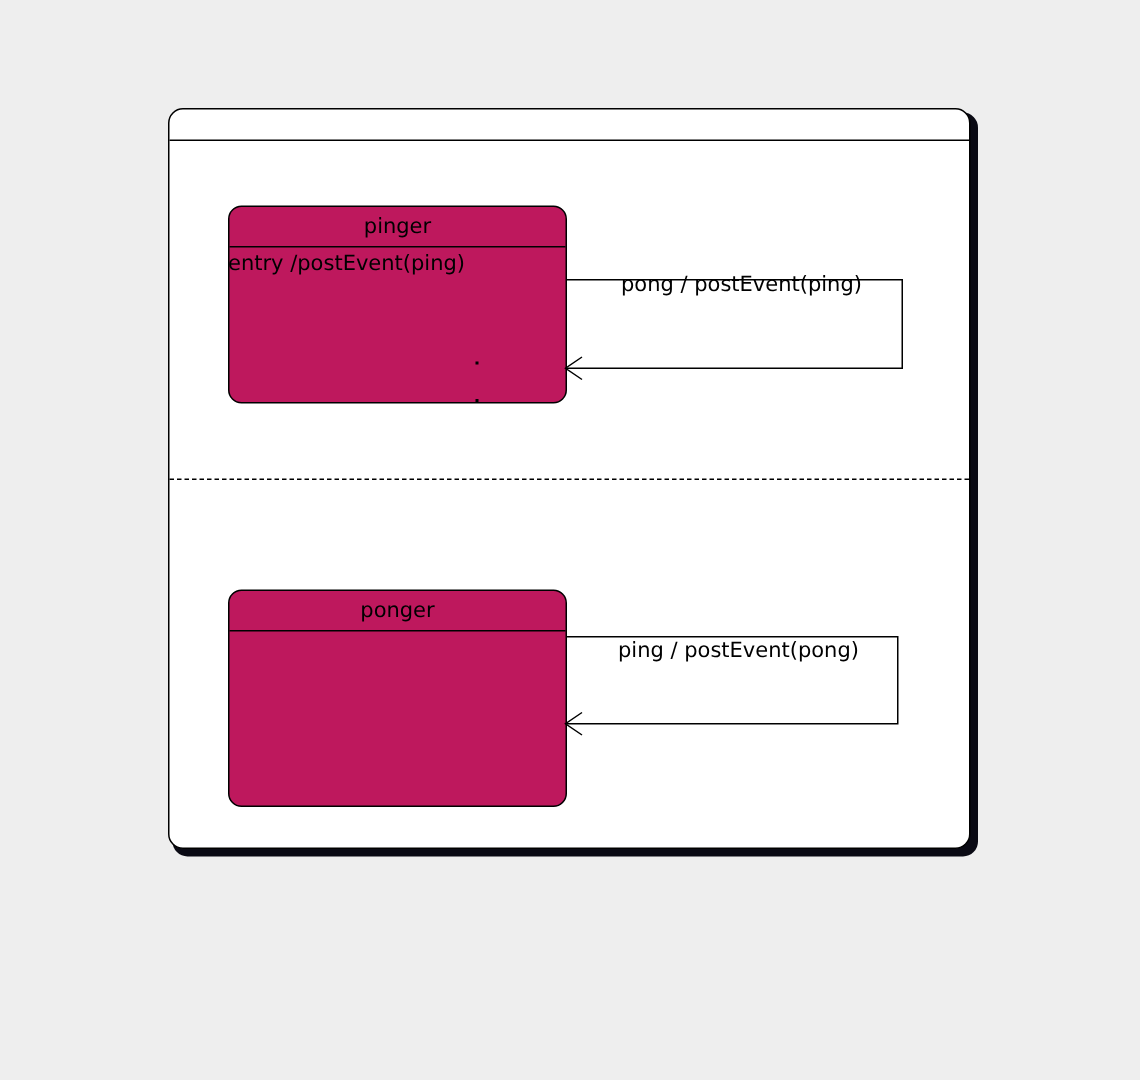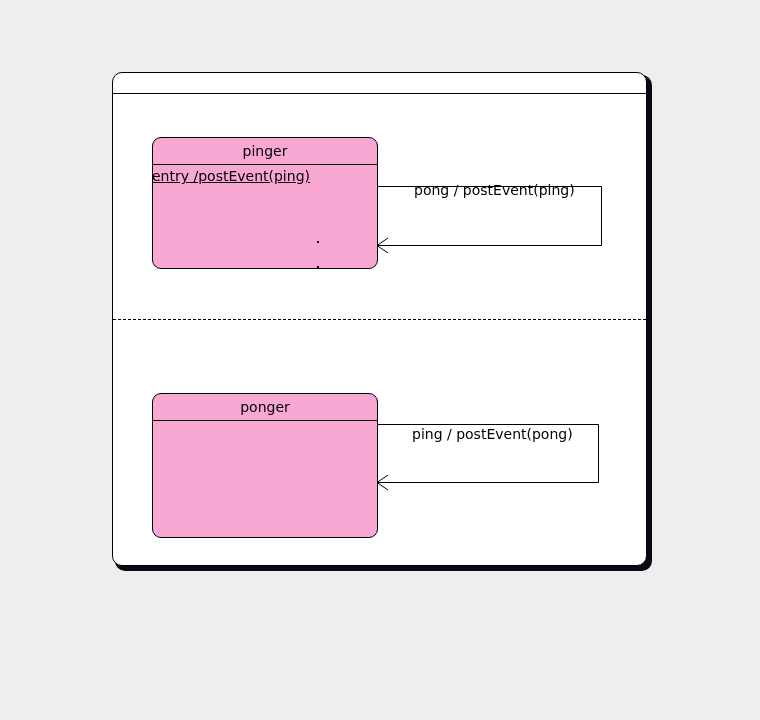--- a/index.html
+++ b/index.html
@@ -67,40 +67,39 @@
     left: 113px;
     top: 319px;
     width: 533px;
     height: 0;
     border-top: 1px dashed #000000;
   }
 
   
   .state {
     position: absolute;
-    background: #f9a8d4;
+    background: #be185d;
     border: 1px solid #000000;
     border-radius: 9px;
     box-sizing: border-box;
   }
   .state-name {
     height: 27px;
     line-height: 27px;
     text-align: center;
     font-size: 14px;
     color: #000000;
     border-bottom: 1px solid #000000;
     box-sizing: border-box;
     white-space: nowrap;
     overflow: hidden;
   }
   .state-body {
     position: relative;
     box-sizing: border-box;
-    text-decoration: underline;
   }
   .state-action {
     font-size: 14px;
     color: #000000;
     line-height: 17px;
     padding: 3px 0 0 0;
     margin-left: -1px;
     white-space: nowrap;
   }
   .ellipsis-dot {

